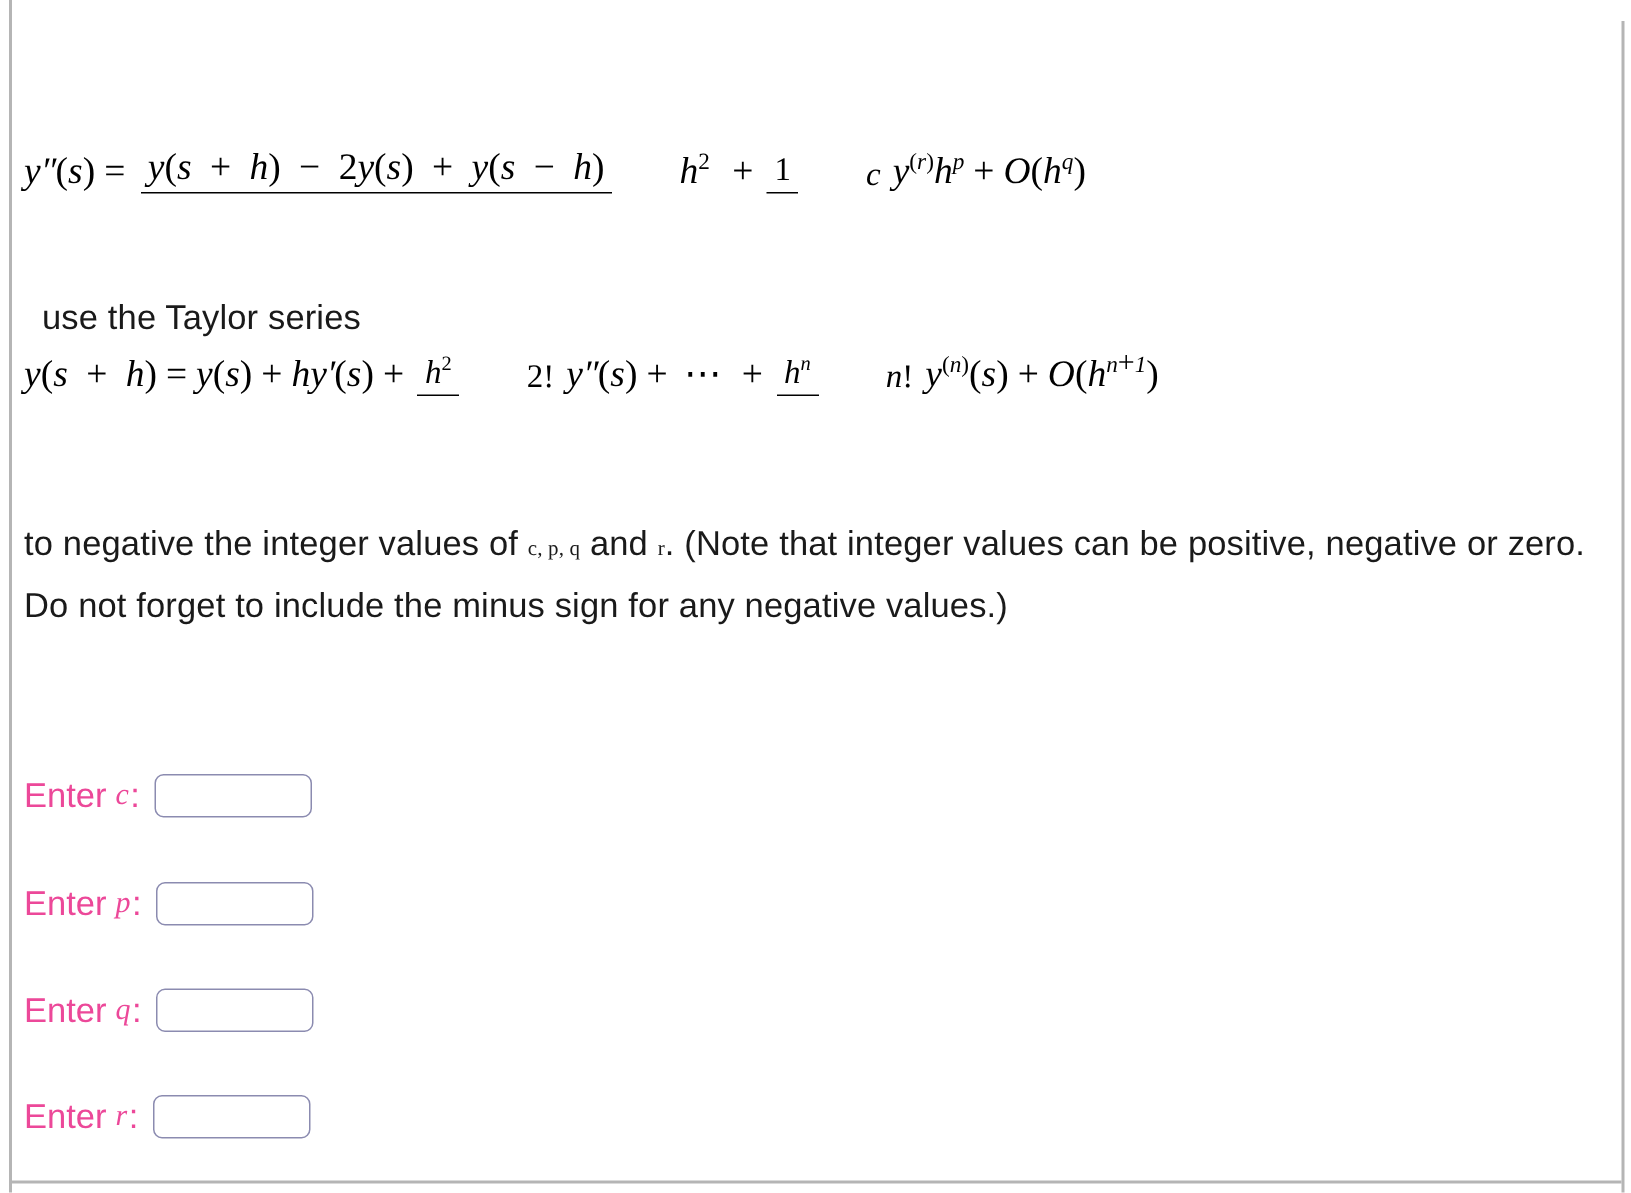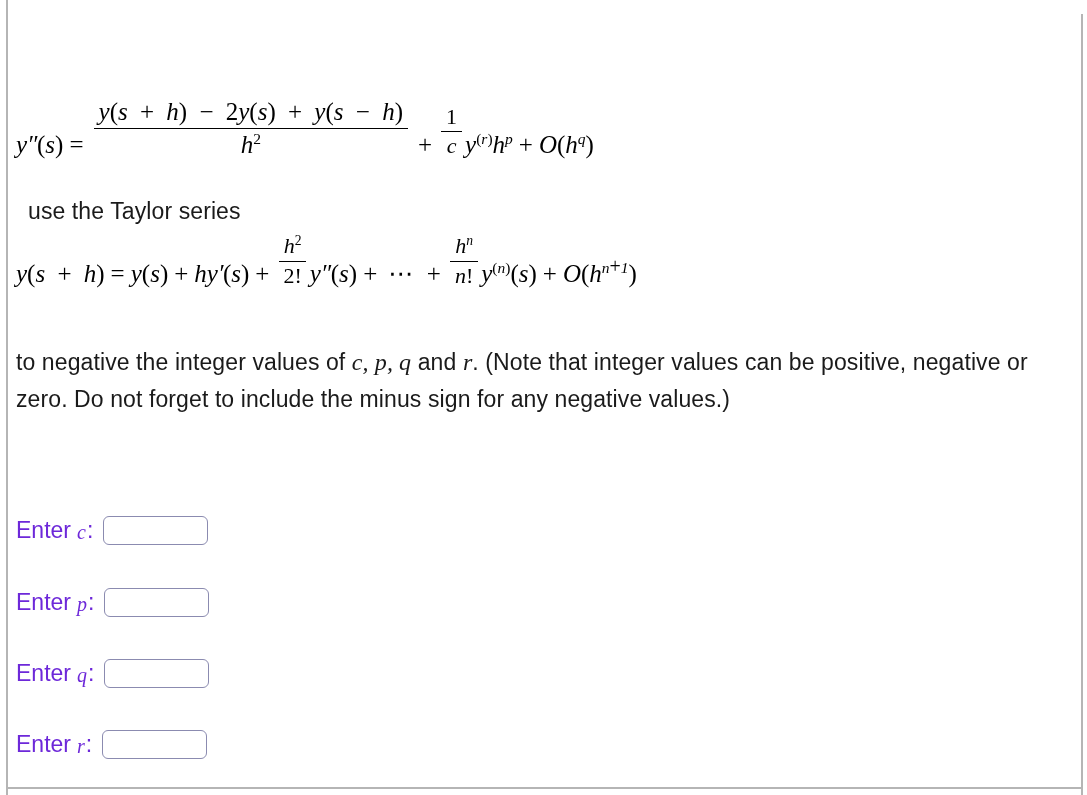--- a/index.html
+++ b/index.html
@@ -65,22 +65,21 @@
   #para-determine {
     position: absolute;
     left: 2px; top: 344px;
     width: 1055px;
     line-height: 37px;
   }
 
   
   .mi {
     font-family: "Liberation Serif", "DejaVu Serif", serif;
-    font-style: italic;
-    font-size: 24px;
+    font-size: 14px;
   }
   .mpunct {
     font-family: "Liberation Serif", "DejaVu Serif", serif;
     font-size: 20px;
     font-style: normal;
   }
 
   
   .mathline {
     position: absolute;
@@ -116,25 +115,26 @@
     font-size: 0.62em;
     vertical-align: super;
     font-style: normal;
     line-height: 0;
   }
   .prime { font-style: italic; letter-spacing: -0.5px; }
 
   
   .frac {
     display: inline-flex;
-    flex-direction: column;
+    flex-direction: row;
     align-items: center;
     vertical-align: middle;
     margin: 0 4px;
     line-height: 1.12;
+    gap: 40px;
   }
   .frac > .fnum {
     padding: 0 5px 2px 5px;
     border-bottom: 1.6px solid #000;
   }
   .frac > .fden {
     padding: 2px 5px 0 5px;
   }
   .frac.small { font-size: 0.88em; margin: 0 3px; }
 
@@ -153,24 +153,24 @@
     height: 34px;
   }
   #row-c { top: 513px; }
   #row-p { top: 585px; }
   #row-q { top: 656px; }
   #row-r { top: 727px; }
 
   .enter-label {
     font-family: "Liberation Sans", sans-serif;
     font-size: 23px;
-    color: #6d28d9;
+    color: #ec4899;
     white-space: nowrap;
     display: flex;
-    align-items: flex-end;
+    align-items: center;
   }
   .enter-label .word { }
   .enter-label .var {
     font-family: "Liberation Serif", "DejaVu Serif", serif;
     font-style: italic;
     font-size: 20px;
     padding: 0 1px 0 6px;
   }
   .enter-label .colon {
     font-family: "Liberation Sans", sans-serif;

